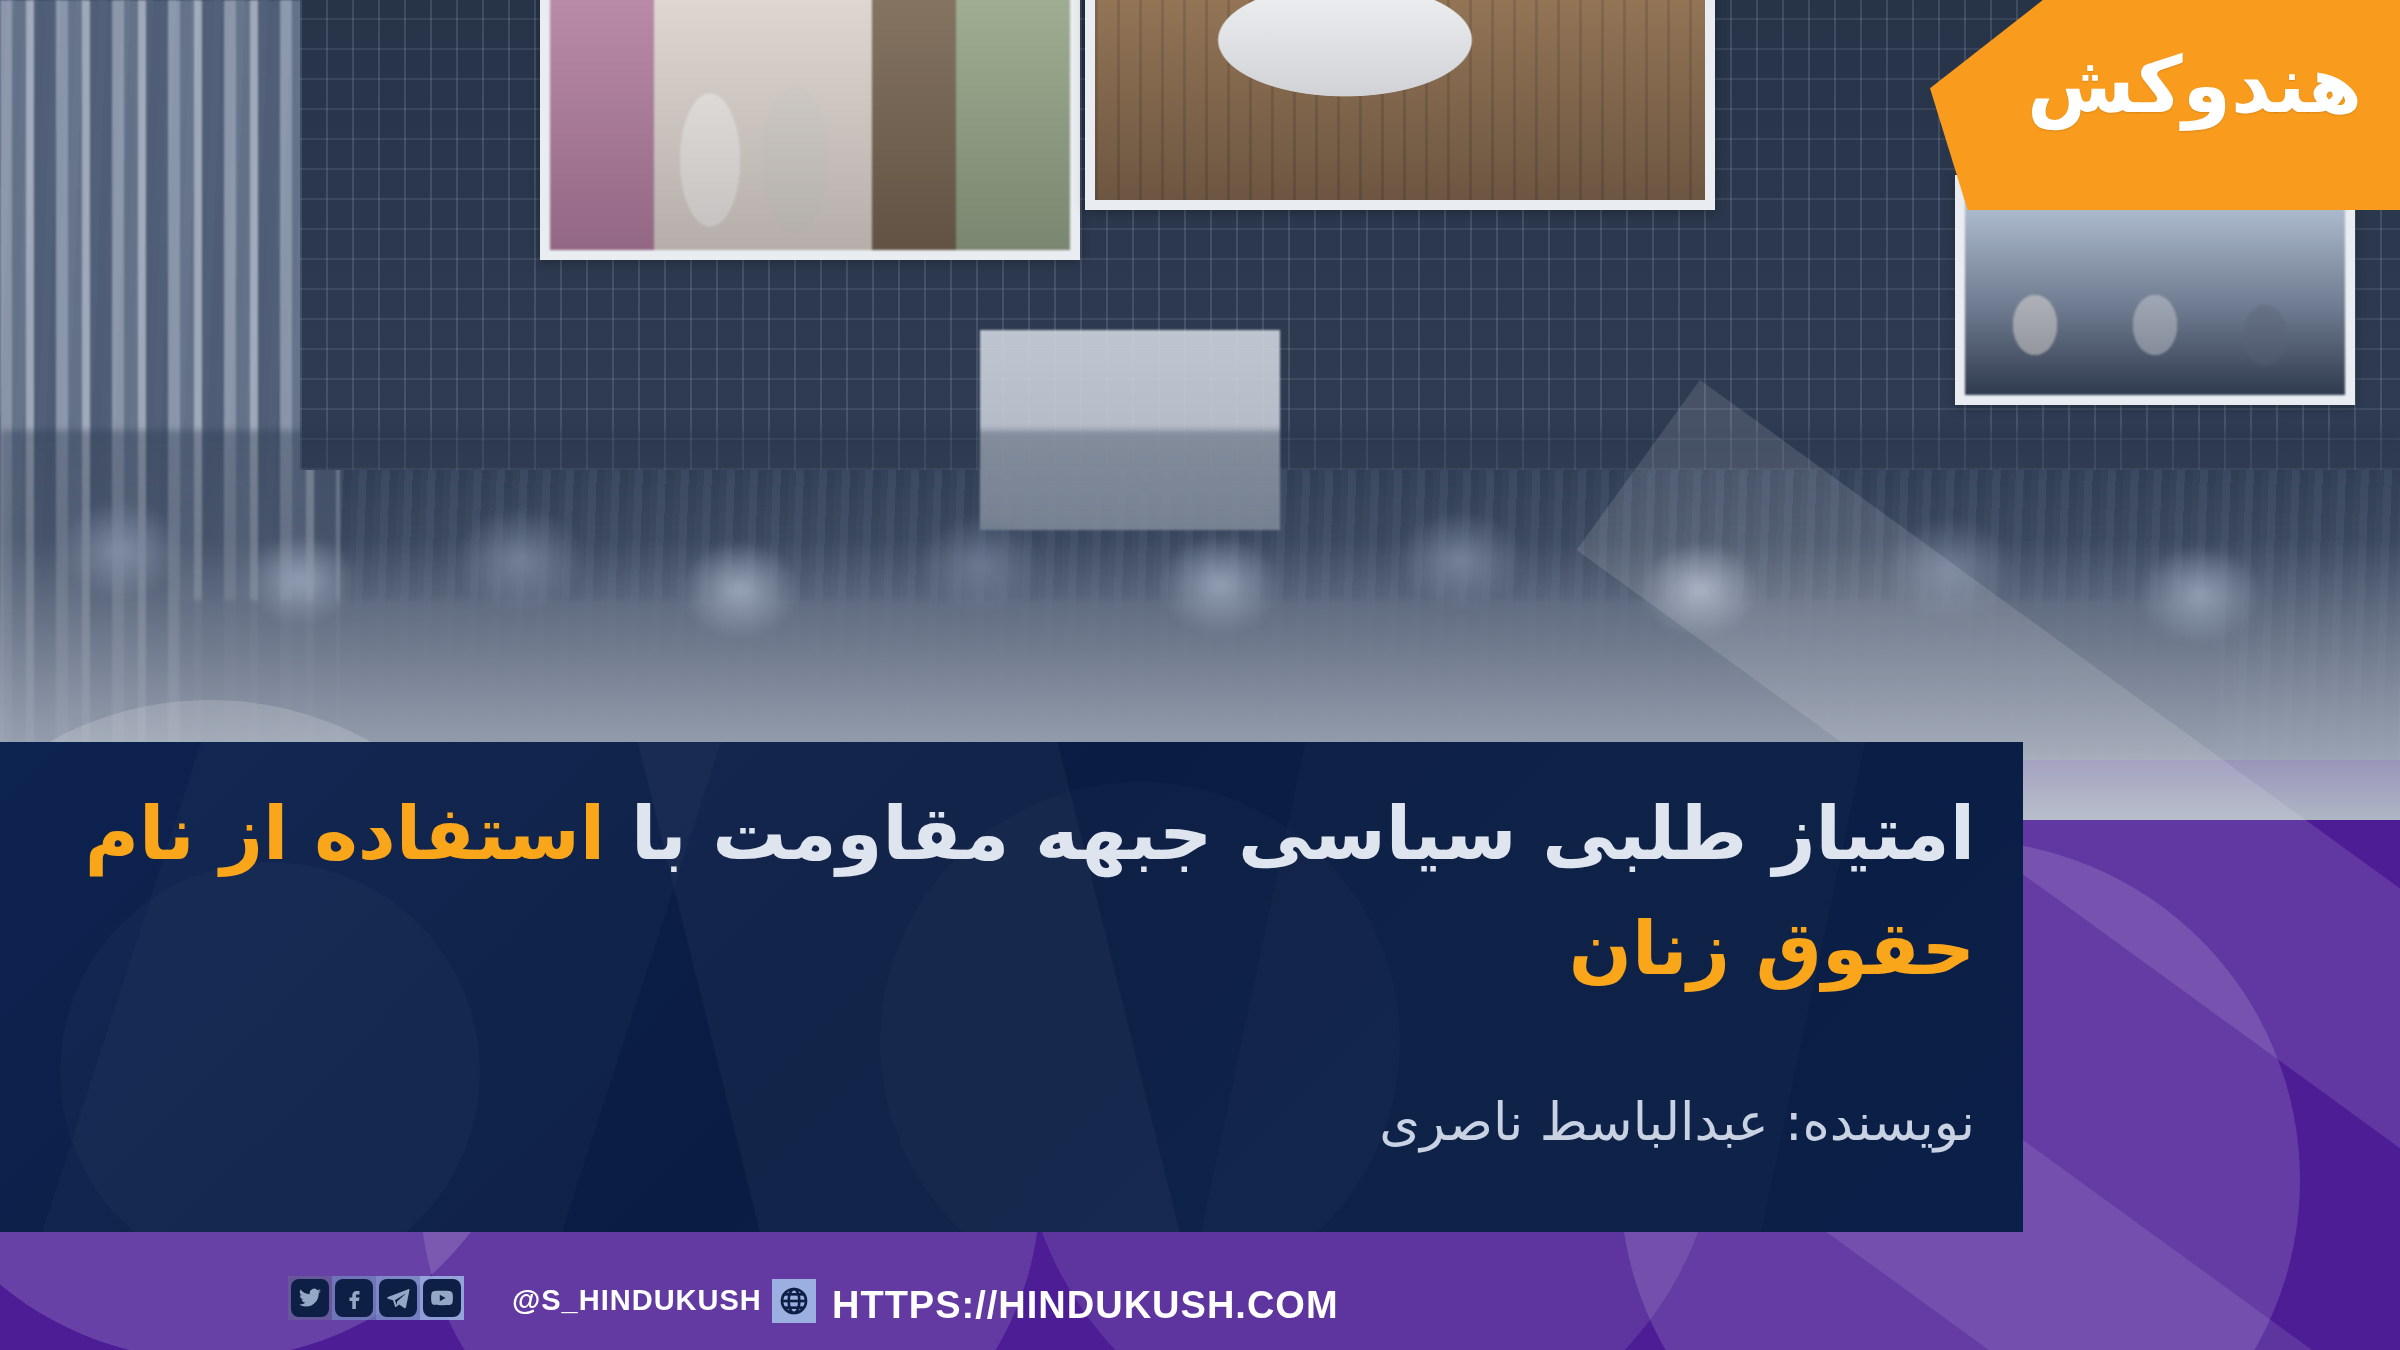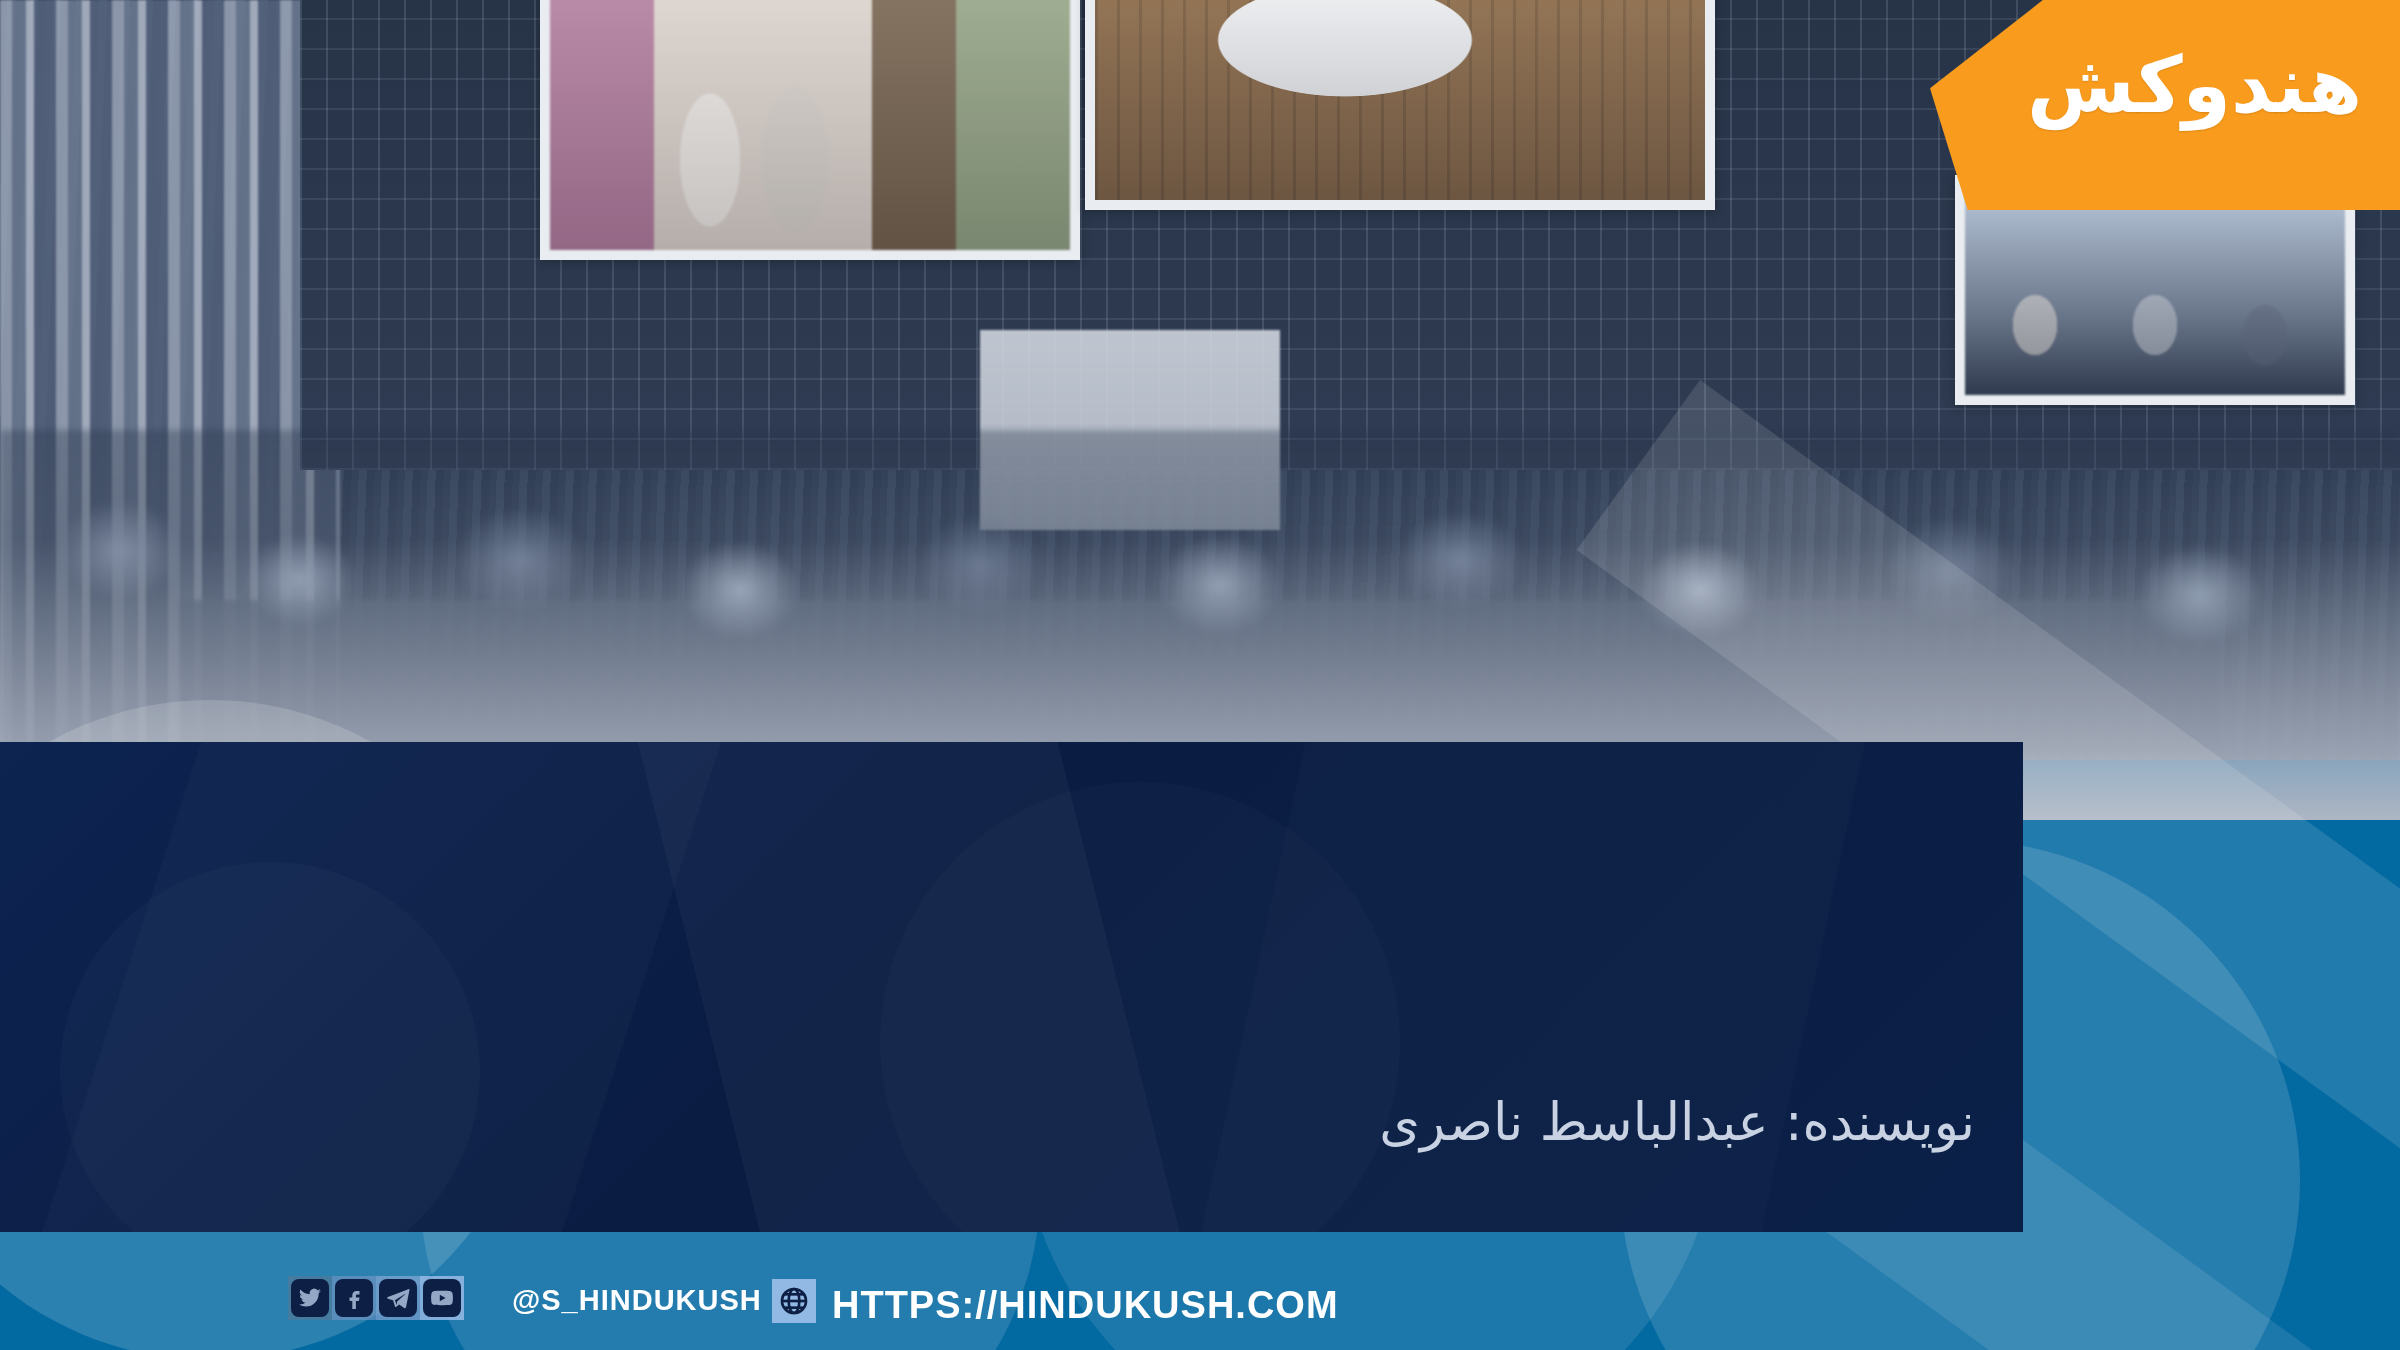--- a/index.html
+++ b/index.html
@@ -1,21 +1,21 @@
 <!DOCTYPE html>
 <html lang="fa" dir="rtl"><head>
 <meta charset="utf-8">
 <title>Hindukush News Card</title>
 <style>
   html,body{margin:0;padding:0;background:#fff;}
   *{box-sizing:border-box;}
   .stage{
     position:relative;width:2400px;height:1350px;overflow:hidden;
     font-family:"DejaVu Sans","Liberation Sans",sans-serif;
-    background:#0369a1;
+    background:#4c1d95;
   }
 
   
   .bg-photo{
     position:absolute;left:0;top:0;width:2400px;height:760px;overflow:hidden;
     background:
       linear-gradient(180deg,rgba(18,32,56,.10) 0%,rgba(18,32,56,.28) 55%,rgba(120,133,152,.55) 100%),
       repeating-linear-gradient(92deg,#3b4a63 0px,#3b4a63 7px,#4c5c77 7px,#4c5c77 15px,#33415a 15px,#33415a 23px),
       linear-gradient(180deg,#2c3950 0%,#43516c 60%,#5d6a83 100%);
   }
@@ -230,20 +230,24 @@
     </div>
   </div>
 
   <div class="panel">
     <div class="p-shape ps1"></div>
     <div class="p-shape ps2"></div>
     <div class="p-shape ps3"></div>
     <div class="pc1"></div>
     <div class="pc2"></div>
 
+    <div class="title">
+      <span>امتیاز طلبی سیاسی جبهه مقاومت با </span><span class="hl">استفاده از</span>
+      <span class="hl">نام حقوق زنان</span>
+    </div>
 
     <div class="byline">نویسنده: عبدالباسط ناصری</div>
   </div>
 
   <div class="footer">
 
     <div class="social">
 
       <div class="sicon s-tw">
         <div class="sq">

